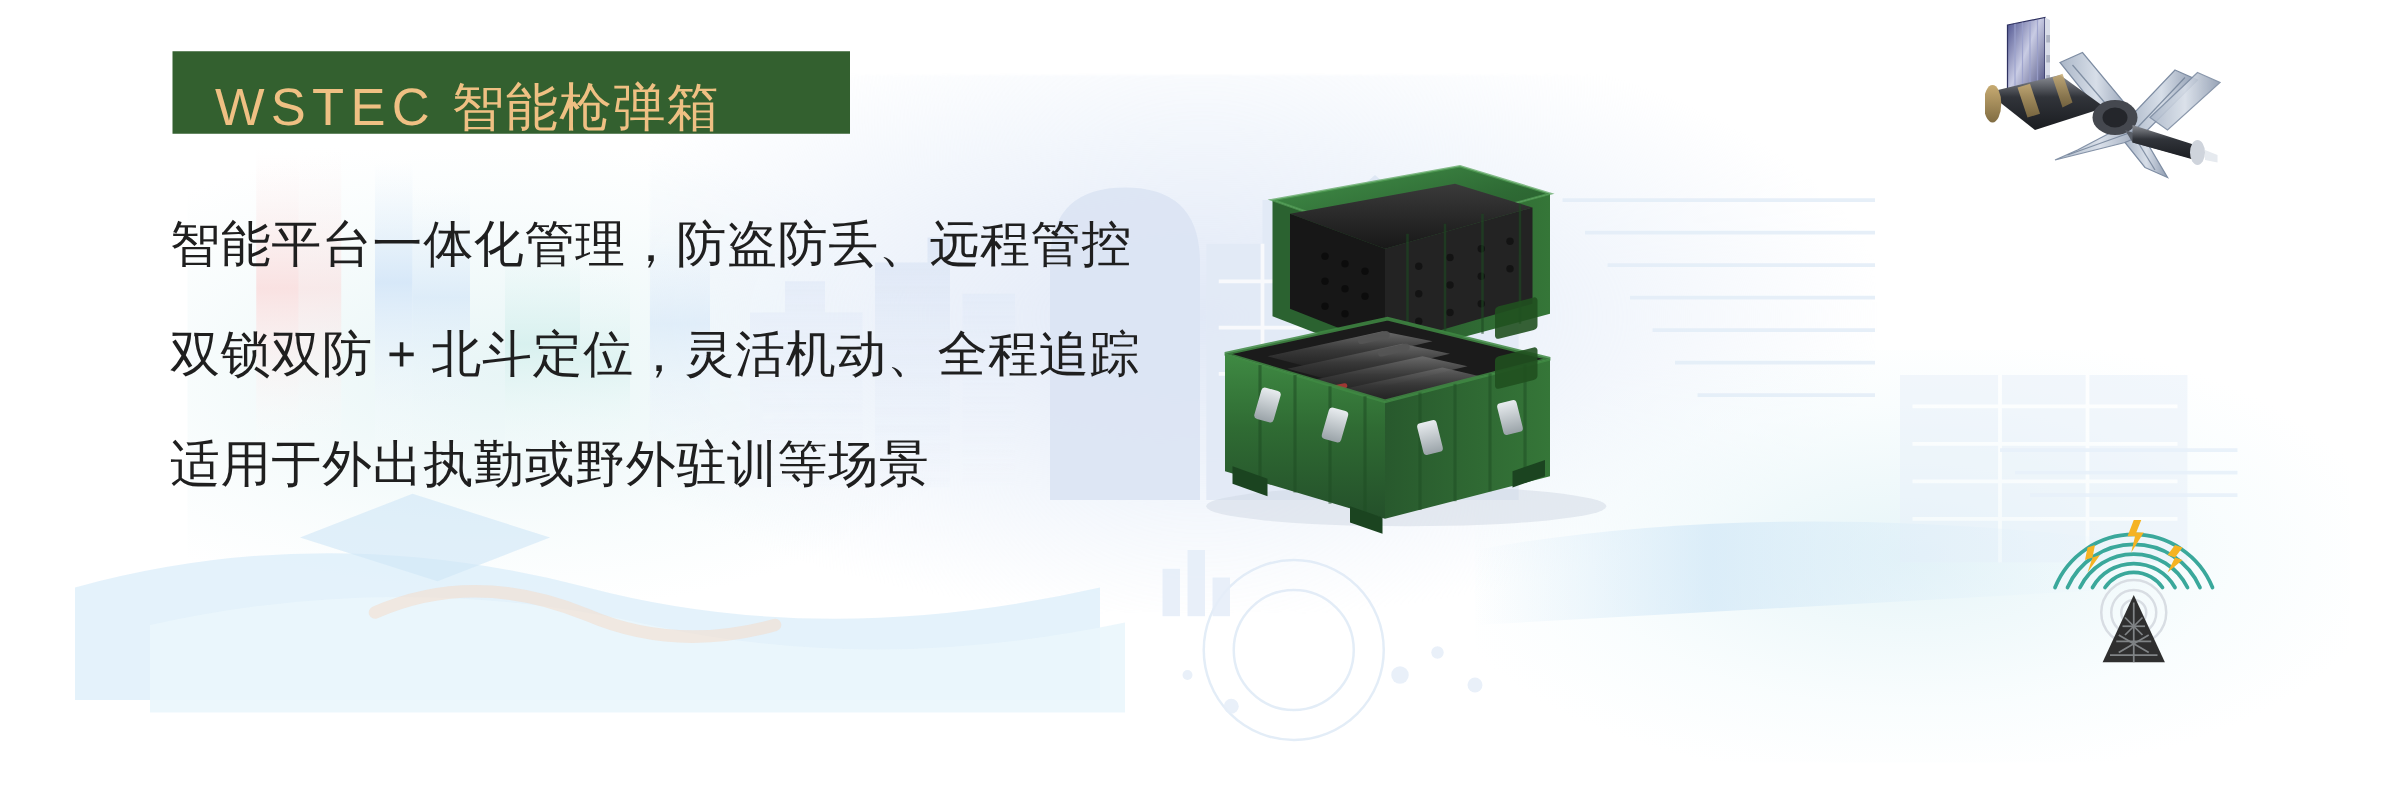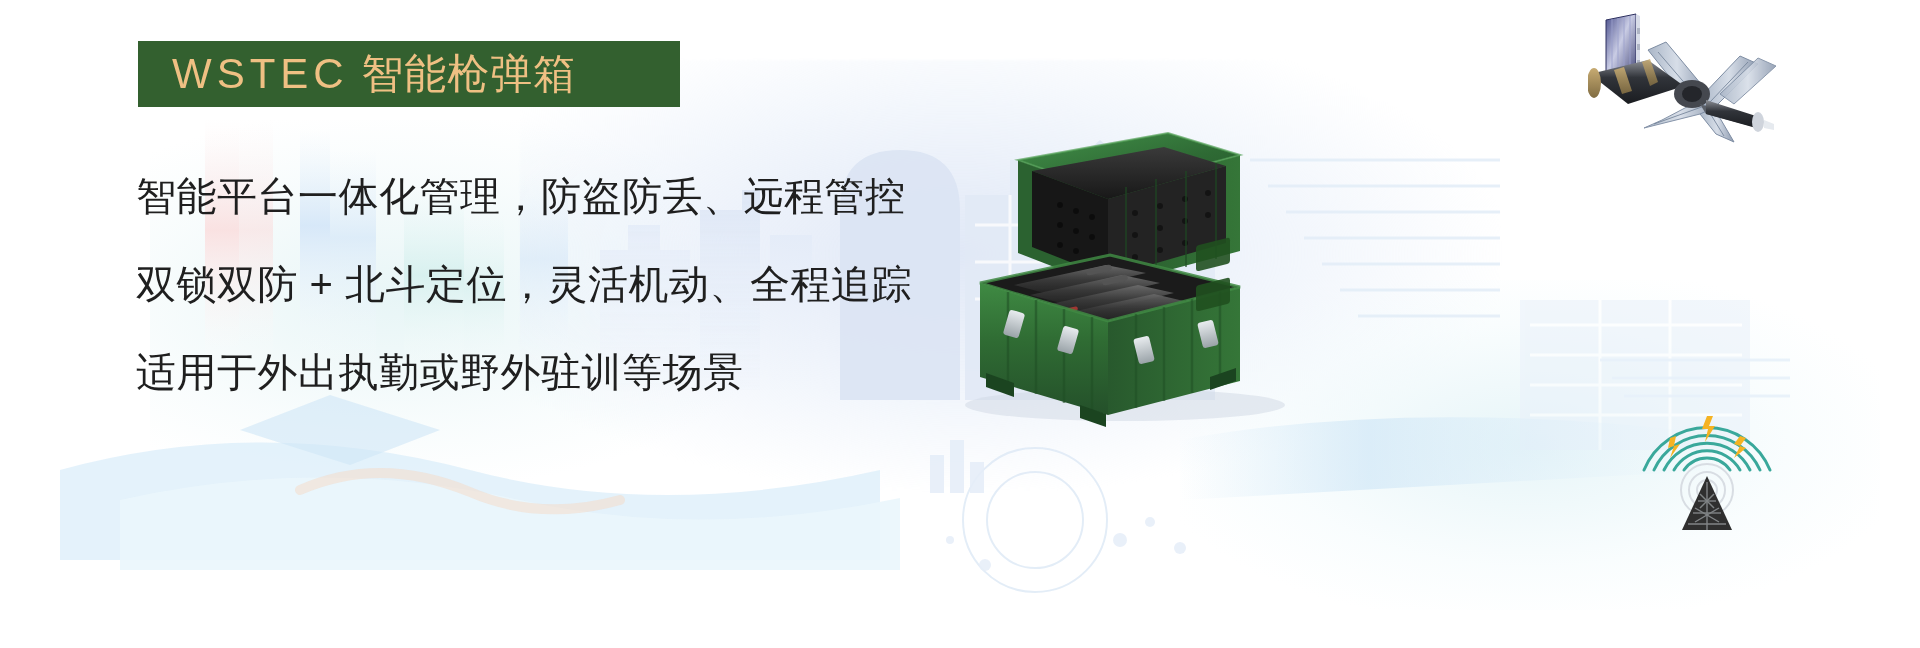--- a/index.html
+++ b/index.html
@@ -27,21 +27,21 @@
   }
   .wash-c{
     position:absolute;left:1180px;top:280px;width:700px;height:330px;
     background:radial-gradient(ellipse at 50% 50%, rgba(224,242,246,.78) 0%, rgba(240,250,252,.4) 52%, rgba(255,255,255,0) 78%);
   }
 
   
   .banner{
     position:absolute;left:138px;top:41px;width:542px;height:66px;
     background:#33602f;
-    display:flex;align-items:center;
+    display:flex;align-items:flex-end;
   }
   .banner-text{
     color:#efc083;
     font-size:42px;
     letter-spacing:1px;
     margin-left:34px;
     white-space:nowrap;
     line-height:1;
     font-weight:400;
   }

